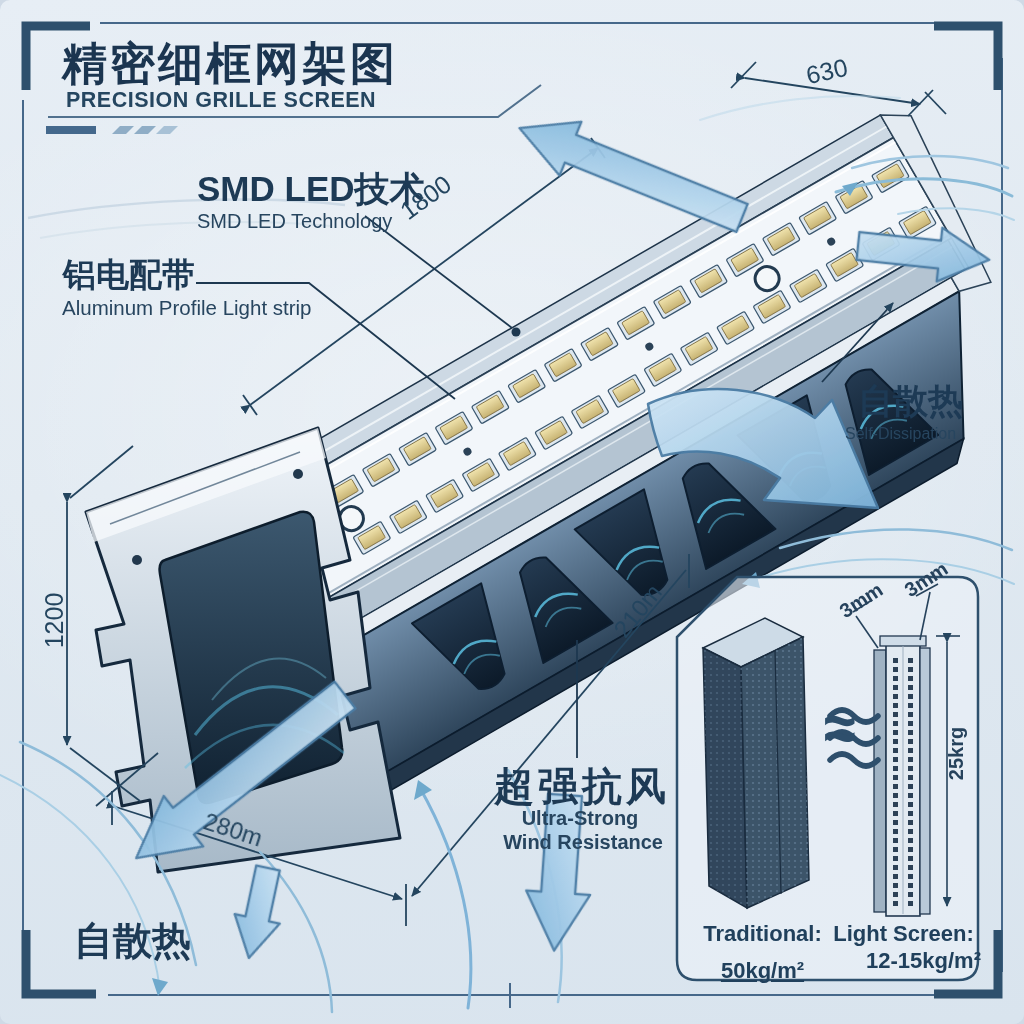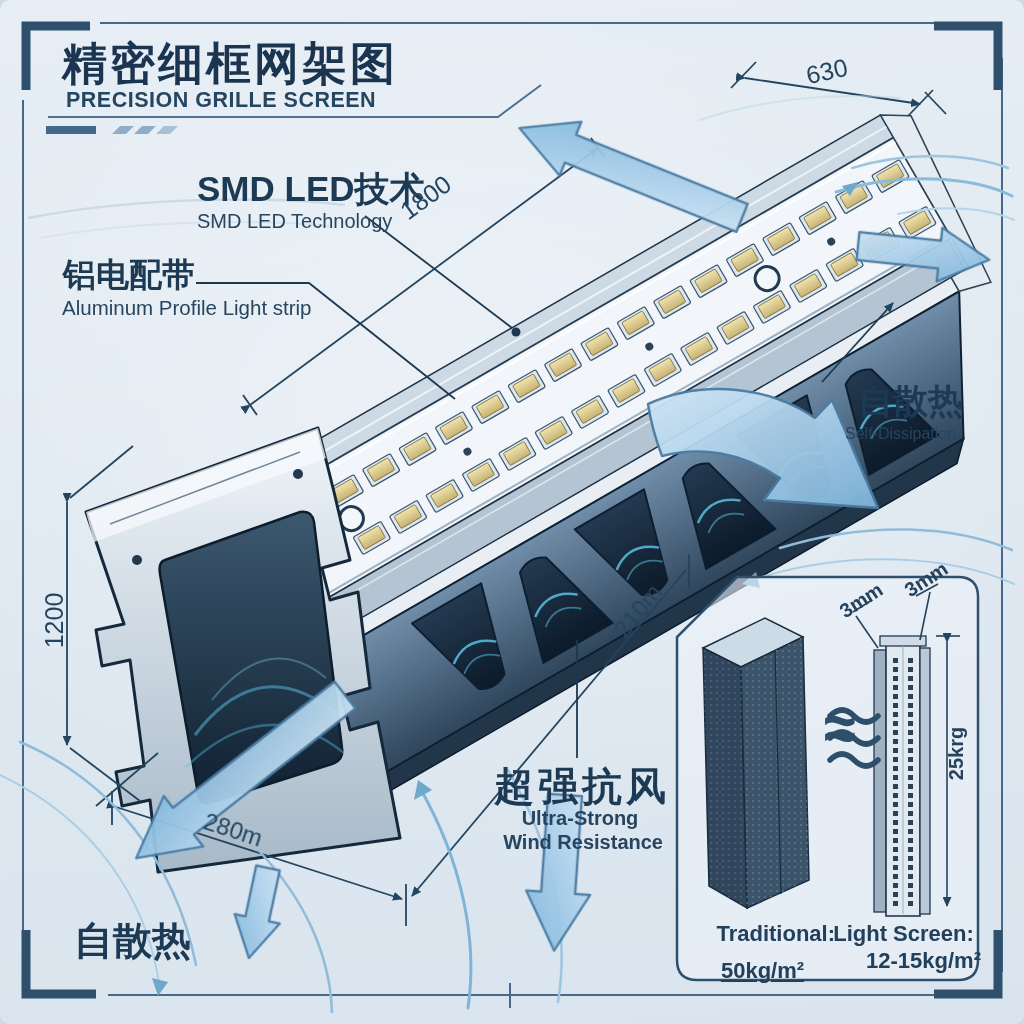--- a/index.html
+++ b/index.html
@@ -34,21 +34,21 @@
   #d1800{left:398px;top:183px;transform:rotate(-36deg);}
   #d1200{left:12px;top:606px;width:84px;text-align:center;transform:rotate(-90deg);}
   #d280{left:203px;top:816px;transform:rotate(18deg);font-size:24px;}
   #d210{left:608px;top:597px;transform:rotate(-51deg);font-size:24px;}
   .insdim{font-size:20px;font-weight:600;color:#26425c;}
   #i3a{left:838px;top:589px;transform:rotate(-33deg);}
   #i3b{left:903px;top:568px;transform:rotate(-33deg);}
   #i25{left:916px;top:742px;width:80px;text-align:center;transform:rotate(-90deg);}
   #iapprox{left:824px;top:694px;font-size:58px;font-weight:700;color:#2e4f6c;transform:scaleY(1.15);}
   .inslbl{font-size:22px;font-weight:600;color:#20405c;line-height:26px;}
-  #itl{left:690px;top:921px;width:145px;text-align:right;}
+  #itl{left:690px;top:921px;width:145px;}
   #itv{left:690px;top:958px;width:145px;text-decoration:underline;}
   #igl{left:826px;top:921px;width:155px;}
   #igv{left:826px;top:948px;width:155px;text-align:right;}
 </style>
 </head>
 <body>
 
 <div id="stage">
 
 <svg id="scene" width="1024" height="1024" viewBox="0 0 1024 1024">

